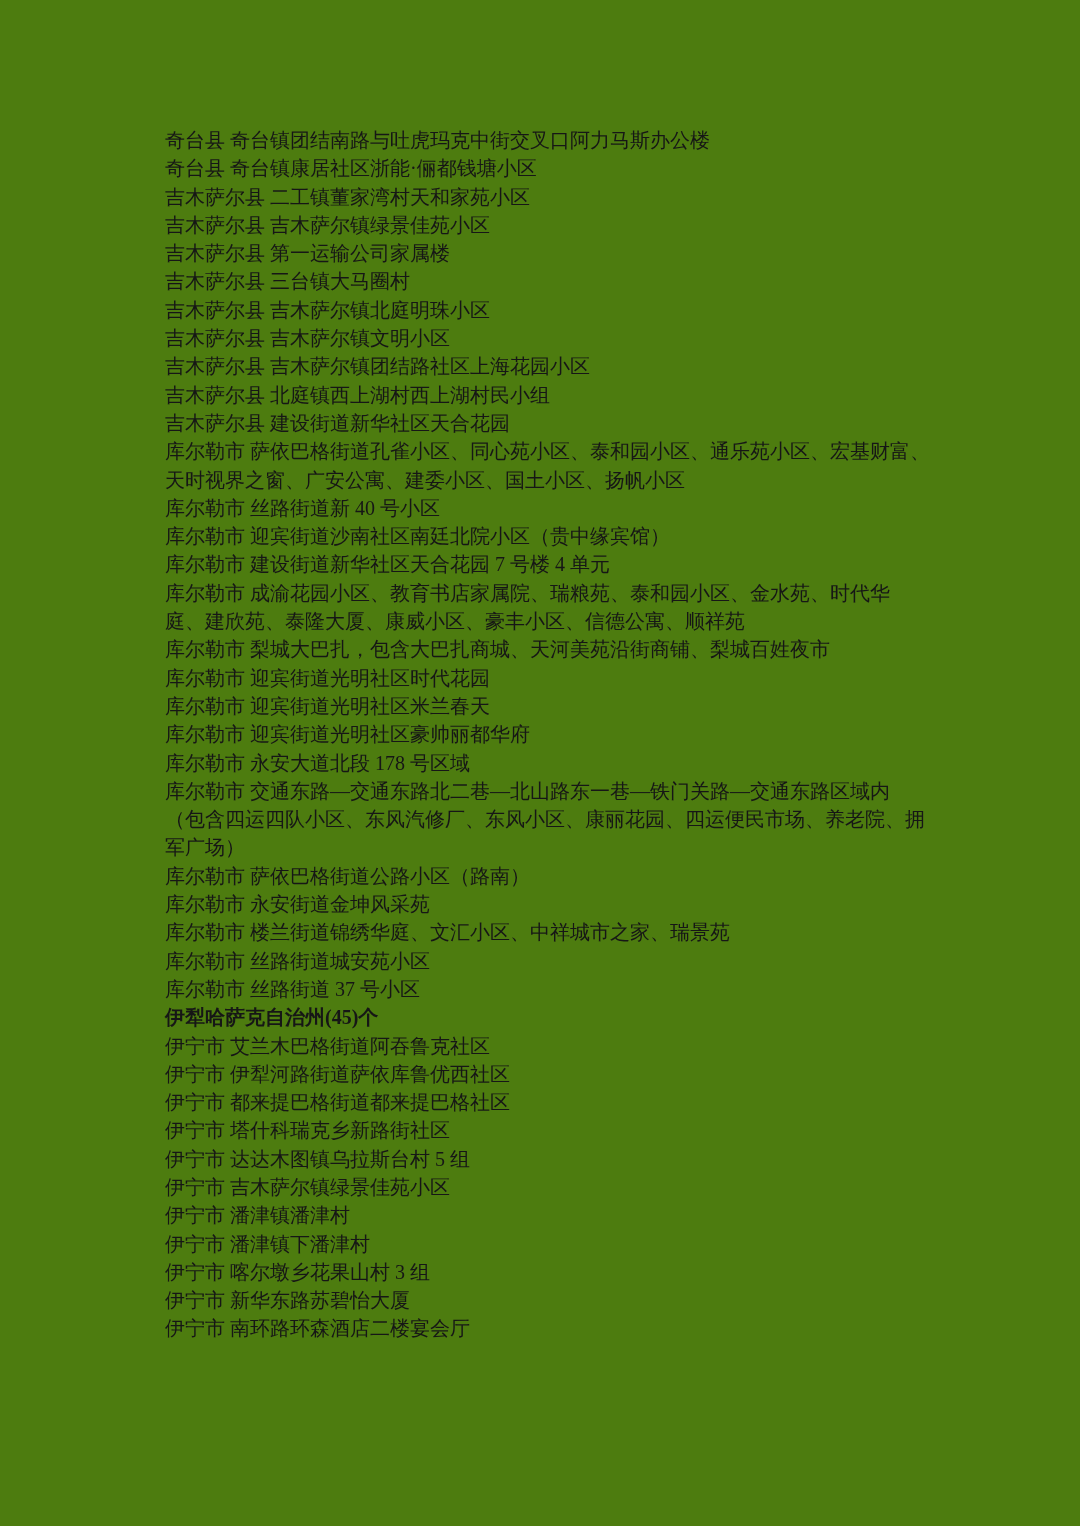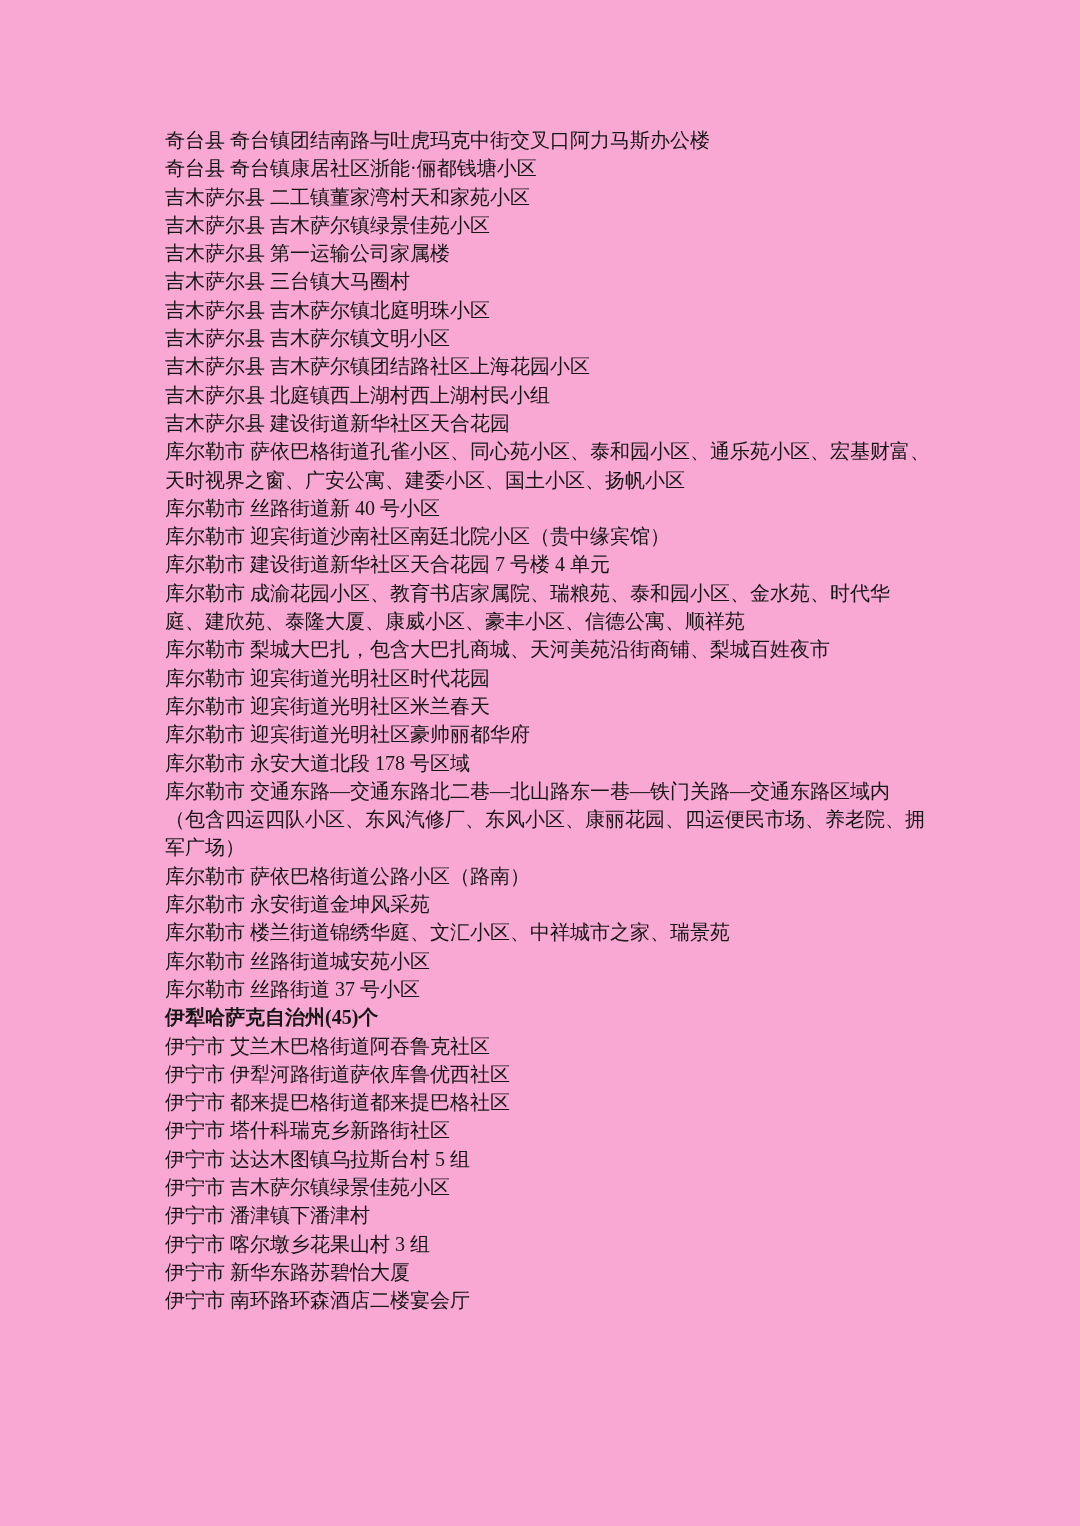--- a/index.html
+++ b/index.html
@@ -9,21 +9,21 @@
   }
   body {
     width: 1080px;
     height: 1526px;
     overflow: hidden;
   }
   .page {
     box-sizing: border-box;
     width: 1080px;
     height: 1526px;
-    background: #f9a8d4;
+    background: #4d7c0f;
     padding: 126px 116px 0 165px;
     font-family: "Liberation Serif", "DejaVu Serif", serif;
     font-size: 20px;
     line-height: 28.3px;
     color: #161616;
   }
   .line {
     white-space: pre;
   }
   .header-line {
@@ -66,18 +66,19 @@
       <div class="line entry-line">库尔勒市 楼兰街道锦绣华庭、文汇小区、中祥城市之家、瑞景苑</div>
       <div class="line entry-line">库尔勒市 丝路街道城安苑小区</div>
       <div class="line entry-line">库尔勒市 丝路街道 37 号小区</div>
       <div class="line header-line">伊犁哈萨克自治州(45)个</div>
       <div class="line entry-line">伊宁市 艾兰木巴格街道阿吞鲁克社区</div>
       <div class="line entry-line">伊宁市 伊犁河路街道萨依库鲁优西社区</div>
       <div class="line entry-line">伊宁市 都来提巴格街道都来提巴格社区</div>
       <div class="line entry-line">伊宁市 塔什科瑞克乡新路街社区</div>
       <div class="line entry-line">伊宁市 达达木图镇乌拉斯台村 5 组</div>
       <div class="line entry-line">伊宁市 吉木萨尔镇绿景佳苑小区</div>
+      <div class="line entry-line">伊宁市 潘津镇潘津村</div>
       <div class="line entry-line">伊宁市 潘津镇下潘津村</div>
       <div class="line entry-line">伊宁市 喀尔墩乡花果山村 3 组</div>
       <div class="line entry-line">伊宁市 新华东路苏碧怡大厦</div>
       <div class="line entry-line">伊宁市 南环路环森酒店二楼宴会厅</div>
     </div>
 </div>
 
 </body></html>

